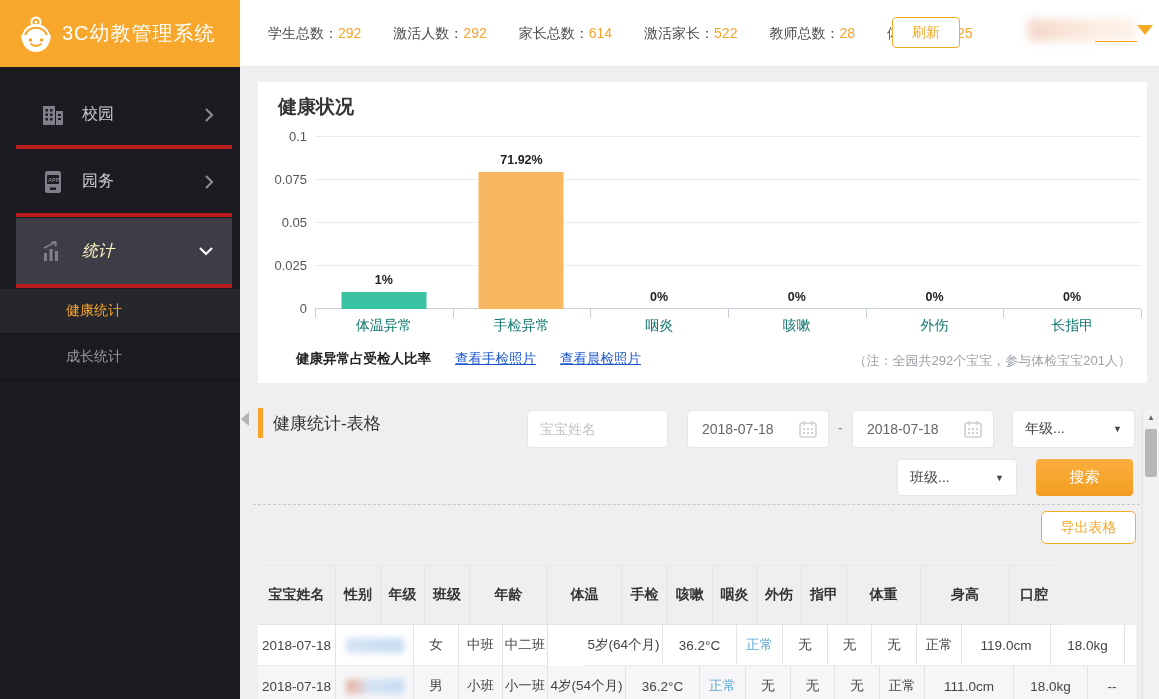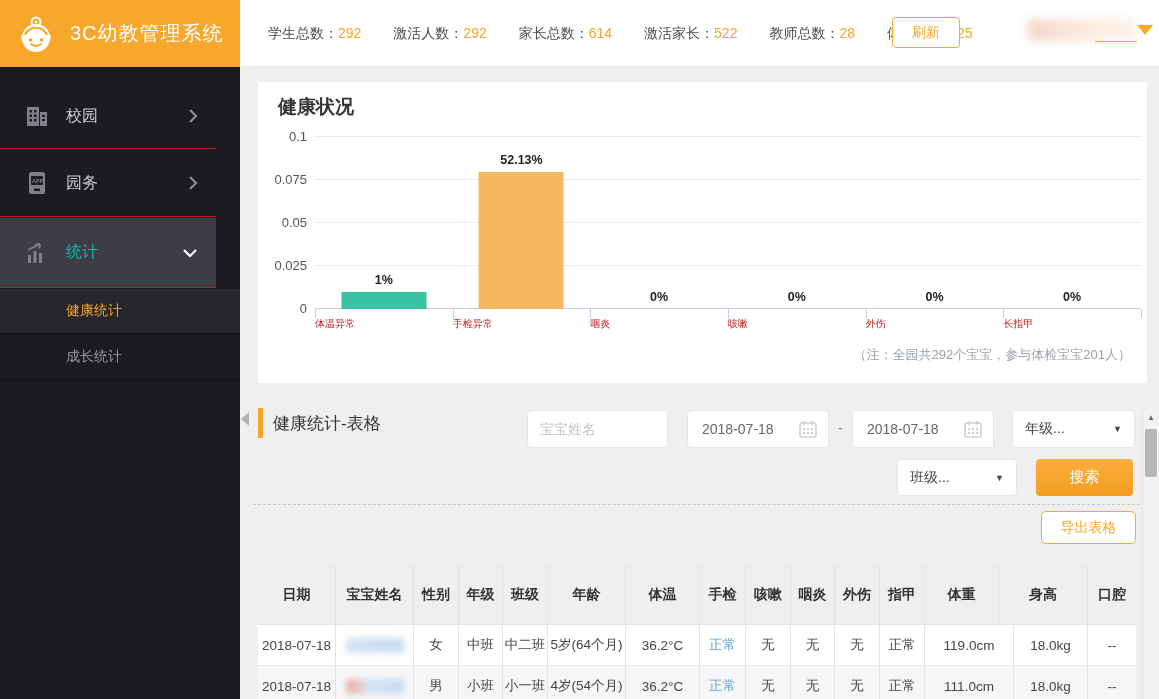--- a/index.html
+++ b/index.html
@@ -4,29 +4,29 @@
 <style>
   * { margin:0; padding:0; box-sizing:border-box; }
   html,body { width:1159px; height:699px; }
   body { font-family:"Liberation Sans","DejaVu Sans",sans-serif; }
   #page { position:relative; width:1159px; height:699px; background:#efeff1; overflow:hidden; }
 
   
   #sidebar { position:absolute; left:0; top:0; width:240px; height:699px; background:#1b1b21; }
   #logo { position:absolute; left:0; top:0; width:240px; height:67px; background:#f7a72c; display:flex; align-items:center; }
   #logo svg { margin-left:18px; }
-  #logo .logo-title { color:#fff; font-size:20px; margin-left:16px; letter-spacing:1px; }
-  .menu-item { position:absolute; left:0; width:216px; display:flex; align-items:center; border-bottom:1px solid #b91c1c; cursor:pointer; }
+  #logo .logo-title { color:#fff; font-size:20px; margin-left:8px; letter-spacing:1px; }
+  .menu-item { position:absolute; left:16px; width:216px; display:flex; align-items:center; border-bottom:4px solid #b91c1c; cursor:pointer; }
   .menu-item .mi-icon { position:absolute; left:24px; width:26px; height:26px; }
   .menu-item .mi-label { position:absolute; left:66px; font-size:16px; color:#c9c9d0; }
   .menu-item .mi-chev { position:absolute; right:18px; }
   #mi-campus { top:84px; height:65px; }
   #mi-affairs { top:150px; height:67px; }
   #mi-stats { top:218px; height:70px; background:#3d3d47; }
-  #mi-stats .mi-label { color:#14b8a6; }
+  #mi-stats .mi-label { color:#fef9c3;font-style:italic; }
   .submenu-item { position:absolute; left:0; width:240px; height:45px; display:flex; align-items:center; cursor:pointer; border-bottom:1px solid #141419; }
   .submenu-item .smi-label { margin-left:66px; font-size:14px; color:#97979f; }
   #smi-health { top:289px; background:#26262d; }
   #smi-health .smi-label { color:#f7a428; }
   #smi-growth { top:335px; }
 
   
   #topbar { position:absolute; left:240px; top:0; width:919px; height:67px; background:#ffffff; border-bottom:1px solid #e9e9e9; }
   #topbar-stats { position:absolute; left:28px; top:0; height:67px; display:flex; align-items:center; gap:32px; }
   .stat { font-size:14px; color:#4d4d4d; white-space:nowrap; }
@@ -41,25 +41,25 @@
   #chart-card { position:absolute; left:258px; top:82px; width:889px; height:301px; background:#ffffff; }
   #chart-title { position:absolute; left:20px; top:12px; font-size:19px; font-weight:bold; color:#333; }
   #plot { position:absolute; left:57px; top:55px; width:826px; height:172px; }
   .gridline { position:absolute; left:0; width:826px; height:1px; background:#e6ecf3; }
   .gridline.axis { background:#c5d0dc; }
   .ytick-label { position:absolute; width:46px; text-align:right; font-size:13px; color:#555; }
   .bar-slot { position:absolute; top:0; height:172px; }
   .bar { position:absolute; bottom:0; left:50%; transform:translateX(-50%); width:85px; }
   .bar-value { position:absolute; left:0; width:100%; text-align:center; font-size:12.5px; font-weight:bold; color:#222; }
   .x-tick { position:absolute; top:172px; width:1px; height:9px; background:#c5d0dc; }
-  .cat-label { position:absolute; top:180px; font-size:10px; color:#b91c1c; }
+  .cat-label { position:absolute; top:180px; text-align:center; font-size:14px; color:#0f766e; }
   #chart-legend { position:absolute; left:38px; top:268px; display:flex; align-items:center; gap:24px; }
   #legend-label { font-size:13.5px; font-weight:bold; color:#222; }
   .chart-link { font-size:13.5px; color:#1a56cc; text-decoration:underline; cursor:pointer; }
-  #chart-note { position:absolute; right:16px; top:264px; font-size:13px; color:#9ba1a8; }
+  #chart-note { position:absolute; right:16px; top:270px; font-size:13px; color:#9ba1a8; }
 
   
   #collapse-toggle { position:absolute; left:241px; top:412px; width:0; height:0; border-top:7px solid transparent; border-bottom:7px solid transparent; border-right:8px solid #b3b3b6; cursor:pointer; }
   #section-accent { position:absolute; left:258px; top:408px; width:5px; height:30px; background:#f7a428; }
   #section-title { position:absolute; left:273px; top:412px; font-size:17px; color:#333; }
   .box-input { position:absolute; height:38px; background:#fff; border:1px solid #e6e6e6; border-radius:4px; font-size:14px; }
   #name-input { left:527px; top:410px; width:141px; padding:0 12px; color:#555; outline:none; }
   #name-input::placeholder { color:#c3c3c3; }
   .date-input { display:flex; align-items:center; justify-content:space-between; padding:0 10px 0 14px; color:#666; cursor:pointer; }
   #date-from { left:687px; top:410px; width:142px; }
@@ -203,21 +203,21 @@
           <div class="x-tick" style="left: 688.333px;"></div>
           <div class="x-tick" style="left: 826px;"></div>
           <div class="cat-label" style="left: 0px; width: 137.667px;">体温异常</div>
           <div class="bar-slot" style="left: 0px; width: 137.667px;">
             <div class="bar" style="height: 17.2px; background: rgb(57, 195, 163);"></div>
             <div class="bar-value" style="bottom: 22.2px;">1%</div>
           </div>
           <div class="cat-label" style="left: 137.667px; width: 137.667px;">手检异常</div>
           <div class="bar-slot" style="left: 137.667px; width: 137.667px;">
             <div class="bar" style="height: 136.912px; background: rgb(248, 184, 98);"></div>
-            <div class="bar-value" style="bottom: 141.912px;">52.13%</div>
+            <div class="bar-value" style="bottom: 141.912px;">71.92%</div>
           </div>
           <div class="cat-label" style="left: 275.333px; width: 137.667px;">咽炎</div>
           <div class="bar-slot" style="left: 275.333px; width: 137.667px;">
             <div class="bar-value" style="bottom: 5px;">0%</div>
           </div>
           <div class="cat-label" style="left: 413px; width: 137.667px;">咳嗽</div>
           <div class="bar-slot" style="left: 413px; width: 137.667px;">
             <div class="bar-value" style="bottom: 5px;">0%</div>
           </div>
           <div class="cat-label" style="left: 550.667px; width: 137.667px;">外伤</div>
@@ -228,20 +228,25 @@
           <div class="bar-slot" style="left: 688.333px; width: 137.667px;">
             <div class="bar-value" style="bottom: 5px;">0%</div>
           </div>
         </div>
     <div class="ytick-label" style="left: 3px; top: 219px;">0</div>
         <div class="ytick-label" style="left: 3px; top: 176px;">0.025</div>
         <div class="ytick-label" style="left: 3px; top: 133px;">0.05</div>
         <div class="ytick-label" style="left: 3px; top: 90px;">0.075</div>
         <div class="ytick-label" style="left: 3px; top: 47px;">0.1</div>
       </div>
+    <div id="chart-legend">
+      <span id="legend-label">健康异常占受检人比率</span>
+      <span class="chart-link">查看手检照片</span>
+      <span class="chart-link">查看晨检照片</span>
+    </div>
     <div id="chart-note">（注：全园共292个宝宝，参与体检宝宝201人）</div>
   </div>
 
   <div id="collapse-toggle"></div>
   <div id="section-accent"></div>
   <div id="section-title">健康统计-表格</div>
 
   <input id="name-input" class="box-input" type="text" placeholder="宝宝姓名" style="">
 
   <div id="date-from" class="box-input date-input">
@@ -285,21 +290,20 @@
   <div id="class-select" class="box-input select-box">
     <span>班级...</span>
     <span class="select-caret">▼</span>
   </div>
   <button id="search-btn">搜索</button>
   <div id="dashed-divider"></div>
   <button id="export-btn">导出表格</button>
 
   <div id="health-table">
       <div class="t-row t-header">
-        <div class="t-cell" style="width: 78px;">日期</div>
         <div class="t-cell" style="width: 78px;">宝宝姓名</div>
         <div class="t-cell" style="width: 45px;">性别</div>
         <div class="t-cell" style="width: 44px;">年级</div>
         <div class="t-cell" style="width: 45px;">班级</div>
         <div class="t-cell" style="width: 78px;">年龄</div>
         <div class="t-cell" style="width: 74px;">体温</div>
         <div class="t-cell" style="width: 46px;">手检</div>
         <div class="t-cell" style="width: 45px;">咳嗽</div>
         <div class="t-cell" style="width: 44px;">咽炎</div>
         <div class="t-cell" style="width: 45px;">外伤</div>
@@ -309,21 +313,21 @@
         <div class="t-cell" style="width: 48px;">口腔</div>
       </div>
       <div class="t-row t-body">
         <div class="t-cell" style="width: 78px;">2018-07-18</div>
         <div class="t-cell" style="width: 78px;">
           <div class="redacted-name"></div>
         </div>
         <div class="t-cell" style="width: 45px;">女</div>
         <div class="t-cell" style="width: 44px;">中班</div>
         <div class="t-cell" style="width: 45px;">中二班</div>
-        <div class="t-cell" style="width: 78px;">5岁(64个月)</div>
+        <div class="t-cell" style="width: 78px; margin-left: 37px;">5岁(64个月)</div>
         <div class="t-cell" style="width: 74px;">36.2°C</div>
         <div class="t-cell link-cell" style="width: 46px;">正常</div>
         <div class="t-cell" style="width: 45px;">无</div>
         <div class="t-cell" style="width: 44px;">无</div>
         <div class="t-cell" style="width: 45px;">无</div>
         <div class="t-cell" style="width: 45px;">正常</div>
         <div class="t-cell" style="width: 89px;">119.0cm</div>
         <div class="t-cell" style="width: 74px;">18.0kg</div>
         <div class="t-cell" style="width: 48px;">--</div>
       </div>

